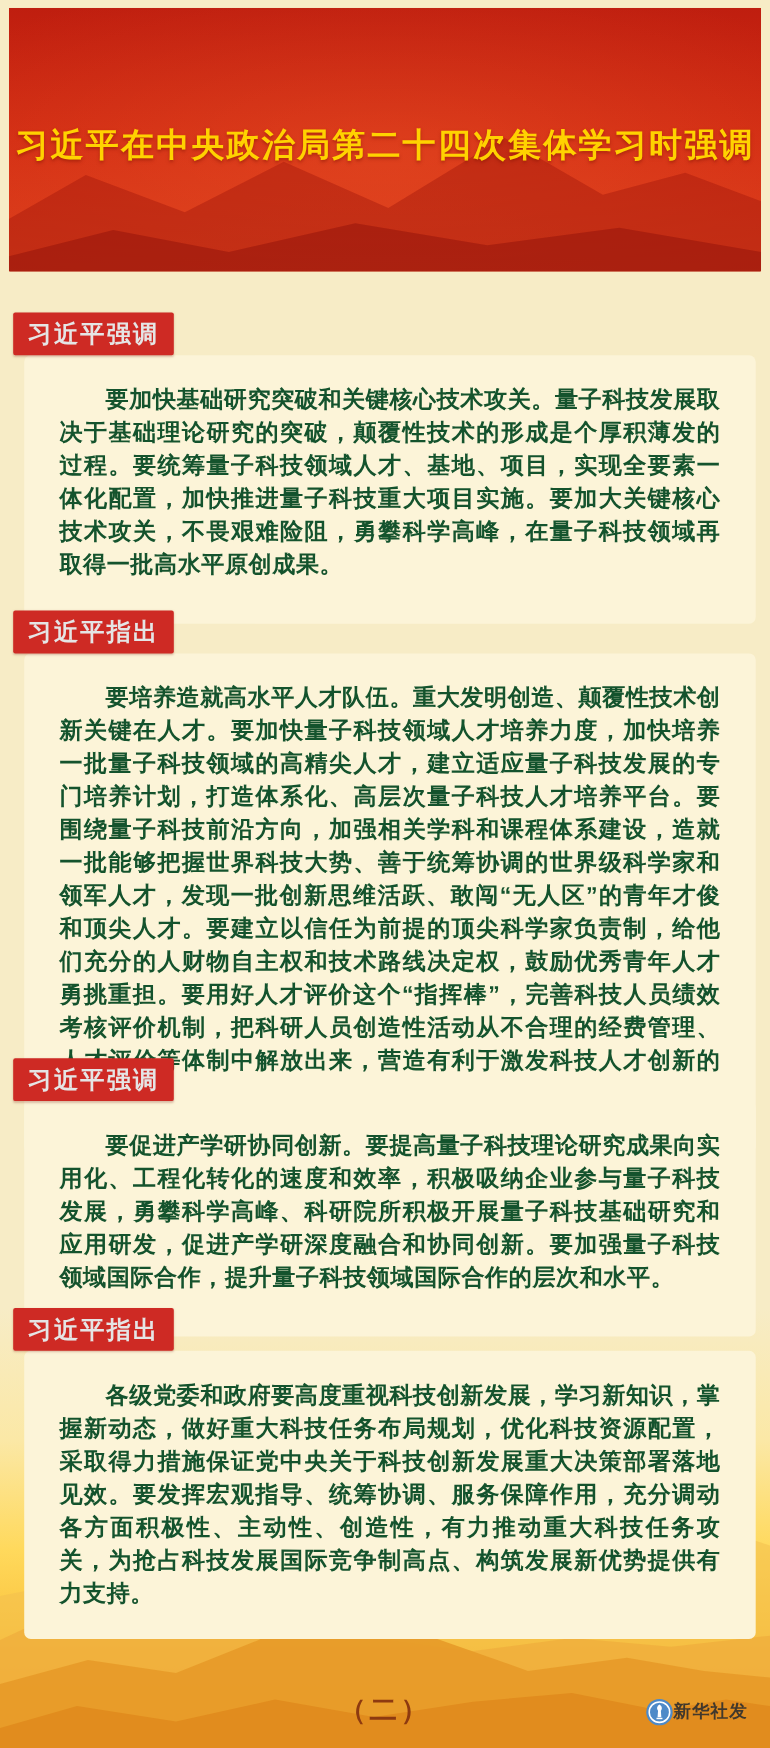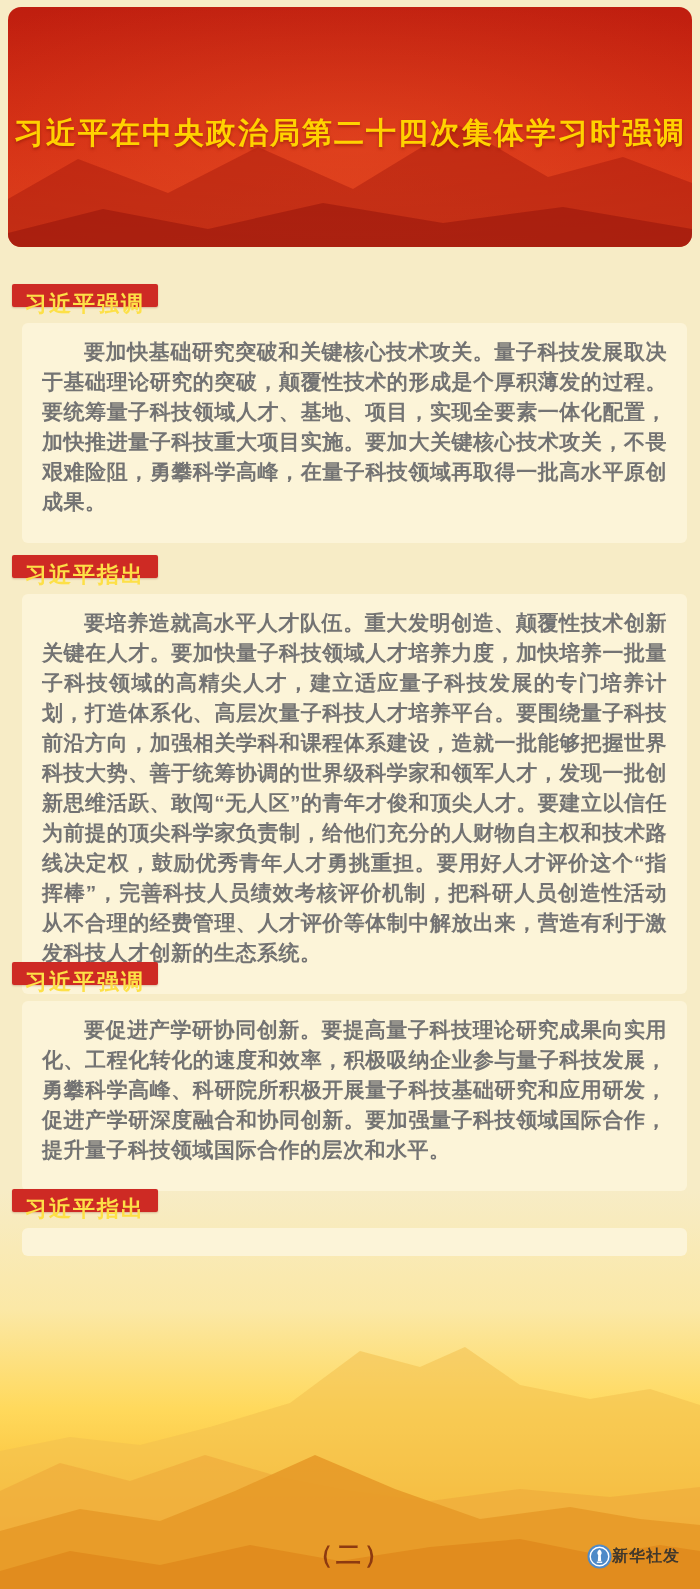--- a/index.html
+++ b/index.html
@@ -8,21 +8,21 @@
     position:relative;
     width:700px;height:1589px;
     background:#f7ecc6;
     overflow:hidden;
   }
   
   #landscape{position:absolute;left:0;top:1189px;width:700px;height:400px;}
   
   #banner{
     position:absolute;left:8px;top:7px;width:684px;height:240px;
-    border-radius:13px;overflow:hidden;
+    border-radius:1px;overflow:hidden;
   }
   #banner-art{position:absolute;left:0;top:0;width:100%;height:100%;}
   #banner-titles{
     position:absolute;inset:0;
     display:flex;flex-direction:column;justify-content:center;align-items:center;
     transform:translateY(6px);
   }
   .banner-line{
     color:#ffd200;
     font-size:30px;font-weight:bold;letter-spacing:2px;
@@ -35,31 +35,31 @@
   }
   .section-box{
     background:#fcf4d8;
     border-radius:6px;
     padding:14px 20px 26px 20px;
     box-sizing:border-box;
     width:665px;
   }
   .section-badge{
     position:absolute;left:-10px;top:-39px;
-    height:23px;line-height:39px;
+    height:39px;line-height:39px;
     background:#ce2a24;
-    color:#fde047;
+    color:#e5e5e5;
     font-size:22px;font-weight:bold;letter-spacing:2px;
     padding:0 13px;
     border-radius:2px;
     box-shadow:0 1px 2px rgba(120,20,10,.25);
   }
   .section-text{
-    margin:0;
-    color:#737373;
+    margin:12px;
+    color:#14532d;
     font-size:21px;font-weight:600;
     line-height:30px;
     text-align:justify;
     text-indent:2em;
     letter-spacing:0.5px;
   }
   #section-1{top:323px;}
   #section-2{top:594px;}
   #section-3{top:1001px;}
   #section-4{top:1228px;}
@@ -140,20 +140,21 @@
   <div class="section" id="section-3">
     <div class="section-box">
       <div class="section-badge">习近平强调</div>
       <p class="section-text">要促进产学研协同创新。要提高量子科技理论研究成果向实用化、工程化转化的速度和效率，积极吸纳企业参与量子科技发展，勇攀科学高峰、科研院所积极开展量子科技基础研究和应用研发，促进产学研深度融合和协同创新。要加强量子科技领域国际合作，提升量子科技领域国际合作的层次和水平。</p>
     </div>
   </div>
 
   <div class="section" id="section-4">
     <div class="section-box">
       <div class="section-badge">习近平指出</div>
+      <p class="section-text">各级党委和政府要高度重视科技创新发展，学习新知识，掌握新动态，做好重大科技任务布局规划，优化科技资源配置，采取得力措施保证党中央关于科技创新发展重大决策部署落地见效。要发挥宏观指导、统筹协调、服务保障作用，充分调动各方面积极性、主动性、创造性，有力推动重大科技任务攻关，为抢占科技发展国际竞争制高点、构筑发展新优势提供有力支持。</p>
     </div>
   </div>
 
   <div id="page-number">（二）</div>
 
   <div id="credit">
     <svg width="25" height="25" viewBox="0 0 25 25" aria-hidden="true">
       <circle cx="12.5" cy="12.5" r="12" fill="#4e8ac8"></circle>
       <circle cx="12.5" cy="12.5" r="9.3" fill="none" stroke="#ffffff" stroke-width="1.4"></circle>
       <path fill="#ffffff" d="M12.5,5.6 C10.2,7 9.6,9.4 11.2,11.2 L10.8,17.2 L14.2,17.2 L13.8,11.2 C15.4,9.4 14.8,7 12.5,5.6 Z"></path>

